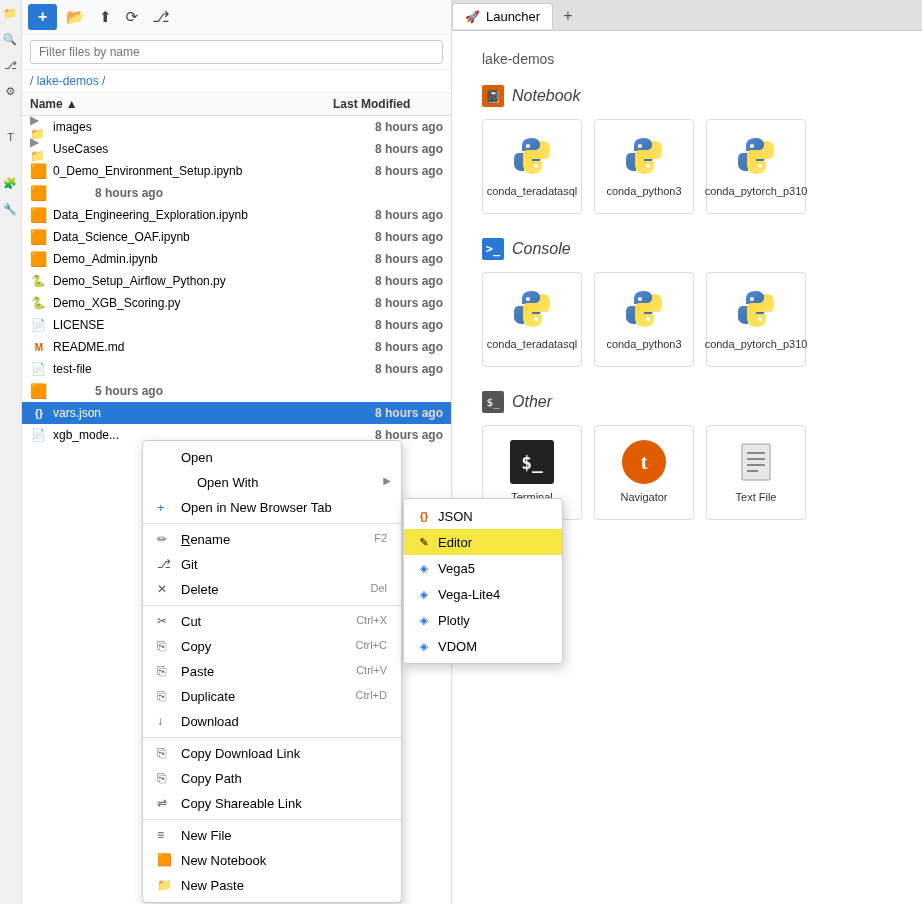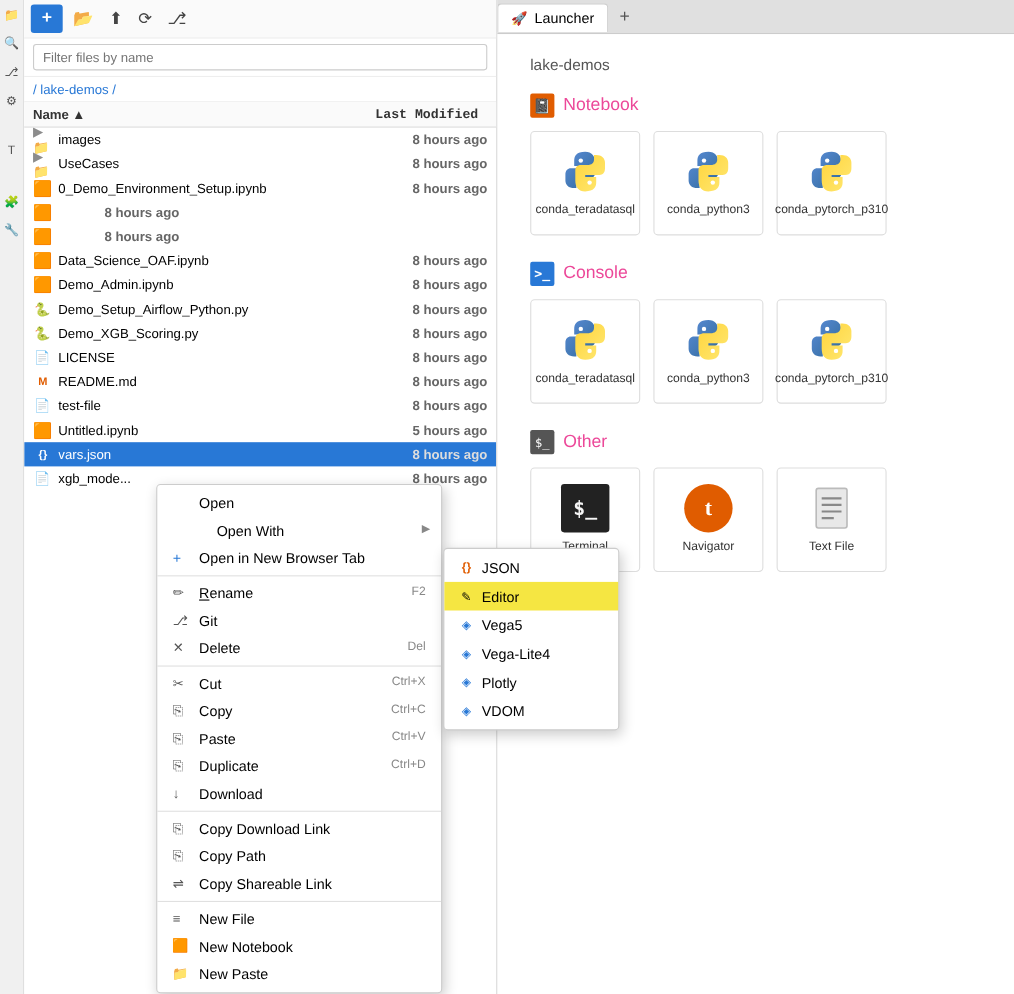--- a/index.html
+++ b/index.html
@@ -91,21 +91,21 @@
     .file-list-header {
       display: flex;
       padding: 4px 8px;
       border-bottom: 1px solid #ddd;
       font-size: 12px;
       font-weight: 600;
       color: #333;
       background: #fafafa;
     }
     .col-name { flex: 1; display: flex; align-items: center; gap: 3px; }
-    .col-modified { width: 110px; text-align: center; font-family: Liberation Mono, monospace; }
+    .col-modified { width: 110px; text-align: left; }
 
     .file-list { overflow-y: auto; flex: 1; }
     .file-item {
       display: flex;
       align-items: center;
       padding: 2px 8px;
       cursor: pointer;
       user-select: none;
     }
     .file-item.selected { background: #2878d6; color: white; }
@@ -256,21 +256,21 @@
       width: 22px;
       height: 22px;
       background: #555;
       border-radius: 2px;
       display: flex;
       align-items: center;
       justify-content: center;
       color: white;
       font-size: 11px;
     }
-    .section-label { font-size: 16px; font-weight: 500; color: #ec4899; }
+    .section-label { font-size: 16px; font-weight: 500; color: #404040; font-style: italic; }
 
     .kernel-grid {
       display: flex;
       gap: 12px;
       margin-bottom: 24px;
       flex-wrap: wrap;
     }
     .kernel-card {
       width: 100px;
       height: 95px;
@@ -386,20 +386,21 @@
       <div class="file-icon icon-notebook" style="font-size:14px;">🟧</div>
       <div class="file-name">0_Demo_Environment_Setup.ipynb</div>
       <div class="file-time">8 hours ago</div>
     </div>
     <div class="file-item">
       <div class="file-icon icon-notebook" style="font-size:14px;">🟧</div>
       <div class="file-time">8 hours ago</div>
     </div>
     <div class="file-item">
       <div class="file-icon icon-notebook" style="font-size:14px;">🟧</div>
+      <div class="file-name">Data_Engineering_Exploration.ipynb</div>
       <div class="file-time">8 hours ago</div>
     </div>
     <div class="file-item">
       <div class="file-icon icon-notebook" style="font-size:14px;">🟧</div>
       <div class="file-name">Data_Science_OAF.ipynb</div>
       <div class="file-time">8 hours ago</div>
     </div>
     <div class="file-item">
       <div class="file-icon icon-notebook" style="font-size:14px;">🟧</div>
       <div class="file-name">Demo_Admin.ipynb</div>
@@ -425,21 +426,20 @@
       <div class="file-name">README.md</div>
       <div class="file-time">8 hours ago</div>
     </div>
     <div class="file-item">
       <div class="file-icon icon-text">📄</div>
       <div class="file-name">test-file</div>
       <div class="file-time">8 hours ago</div>
     </div>
     <div class="file-item">
       <div class="file-icon icon-notebook" style="font-size:14px;">🟧</div>
-      <div class="file-name">Untitled.ipynb</div>
       <div class="file-time">5 hours ago</div>
     </div>
     <div class="file-item selected">
       <div class="file-icon" style="color:white;font-weight:bold;font-size:10px;">{}</div>
       <div class="file-name">vars.json</div>
       <div class="file-time">8 hours ago</div>
     </div>
     <div class="file-item">
       <div class="file-icon icon-text">📄</div>
       <div class="file-name">xgb_mode...</div>

